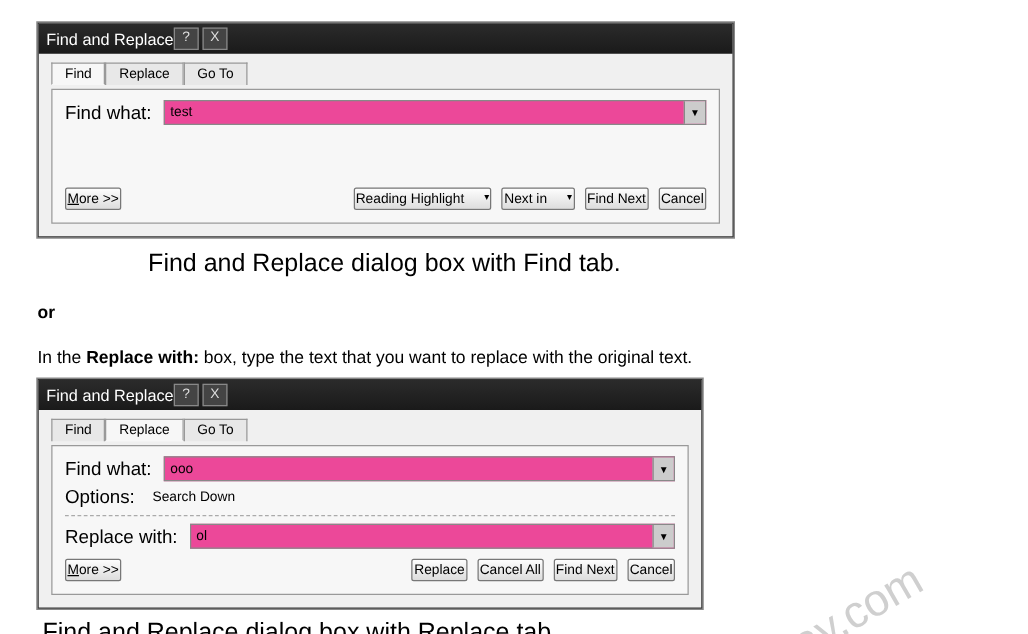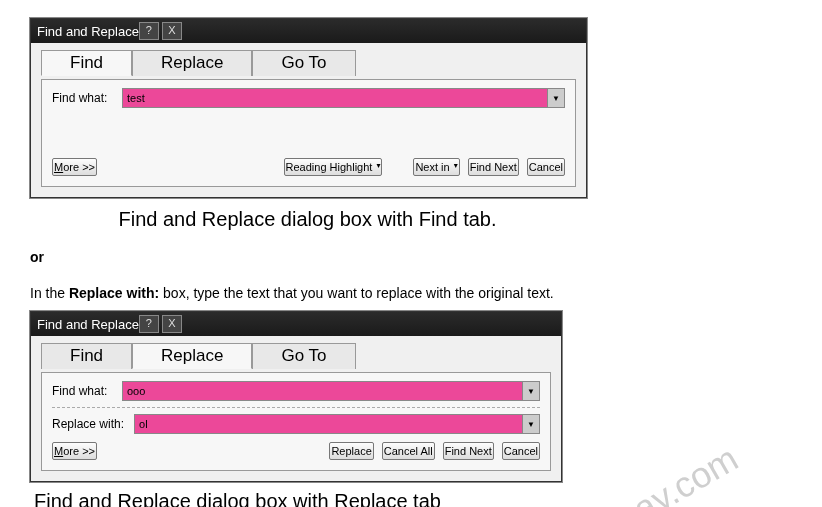--- a/index.html
+++ b/index.html
@@ -46,23 +46,23 @@
     font-size: 11px;
   }
   .tabs {
     display: flex;
     gap: 0;
     margin-bottom: 4px;
   }
   .tab {
     border: 1px solid #999;
     border-bottom: none;
-    padding: 2px 28px;
+    padding: 2px 10px;
     background: #e8e8e8;
-    font-size: 17px;
+    font-size: 11px;
     position: relative;
     top: 1px;
   }
   .tab.active {
     background: #f7f7f7;
     font-weight: normal;
     border-bottom: 1px solid #f7f7f7;
   }
   .tab-panel {
     border: 1px solid #999;
@@ -70,21 +70,21 @@
     padding: 8px 10px 10px 10px;
   }
   .row {
     display: flex;
     align-items: center;
     gap: 10px;
     margin-bottom: 4px;
   }
   .label {
     min-width: 60px;
-    font-size: 12px;
+    font-size: 15px;
   }
   .textbox {
     flex: 1;
     border: 1px solid #888;
     background: #ec4899;
     height: 18px;
     padding: 0 4px;
     font-size: 11px;
     display: flex;
     align-items: center;
@@ -116,22 +116,21 @@
     border: 1px solid #777;
     background: linear-gradient(#fdfdfd, #ddd);
     padding: 2px 1px;
     font-size: 11px;
     border-radius: 2px;
     white-space: nowrap;
   }
   .btn.split {
     display: flex;
     align-items: flex-start;
-    gap: 4px;
-    margin-left: 23px;
+    gap: 16px;
   }
   .caret {
     font-size: 8px;
   }
   .caption {
     text-align: center;
     font-size: 20px;
     margin: 10px 0 18px 0;
   }
   .caption.left {
@@ -230,20 +229,24 @@
       <div class="tab"><span>Go To</span></div>
     </div>
     <div class="tab-panel">
       <div class="row">
         <div class="label">Find what:</div>
         <div class="textbox">
           <span>ooo</span>
           <div class="drop-arrow">▼</div>
         </div>
       </div>
+      <div class="row">
+        <div class="label">Options:</div>
+        <div style="font-size:11px">Search Down</div>
+      </div>
       <hr class="sep">
       <div class="row">
         <div class="label" style="min-width:72px">Replace with:</div>
         <div class="textbox">
           <span>ol</span>
           <div class="drop-arrow">▼</div>
         </div>
       </div>
       <div class="button-row tight">
         <div class="btn"><span class="underline">M</span><span>ore &gt;&gt;</span></div>

